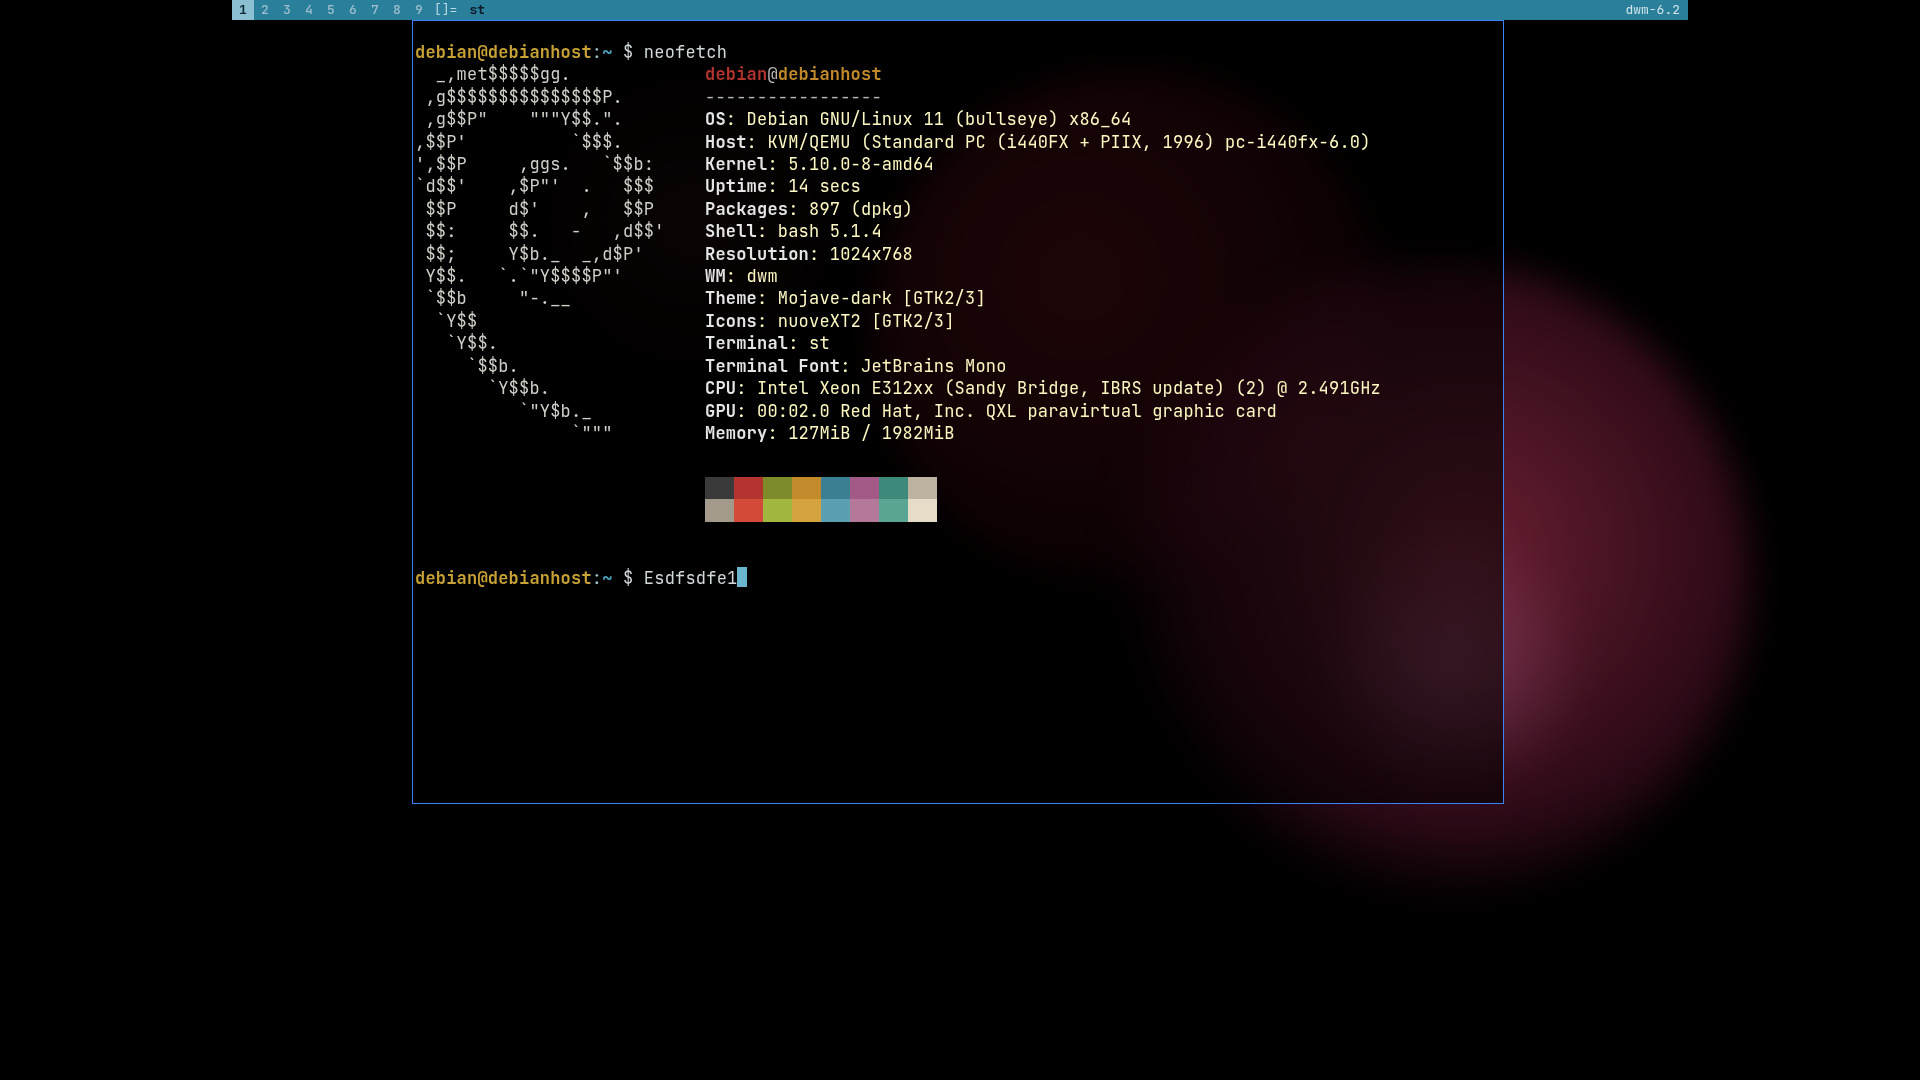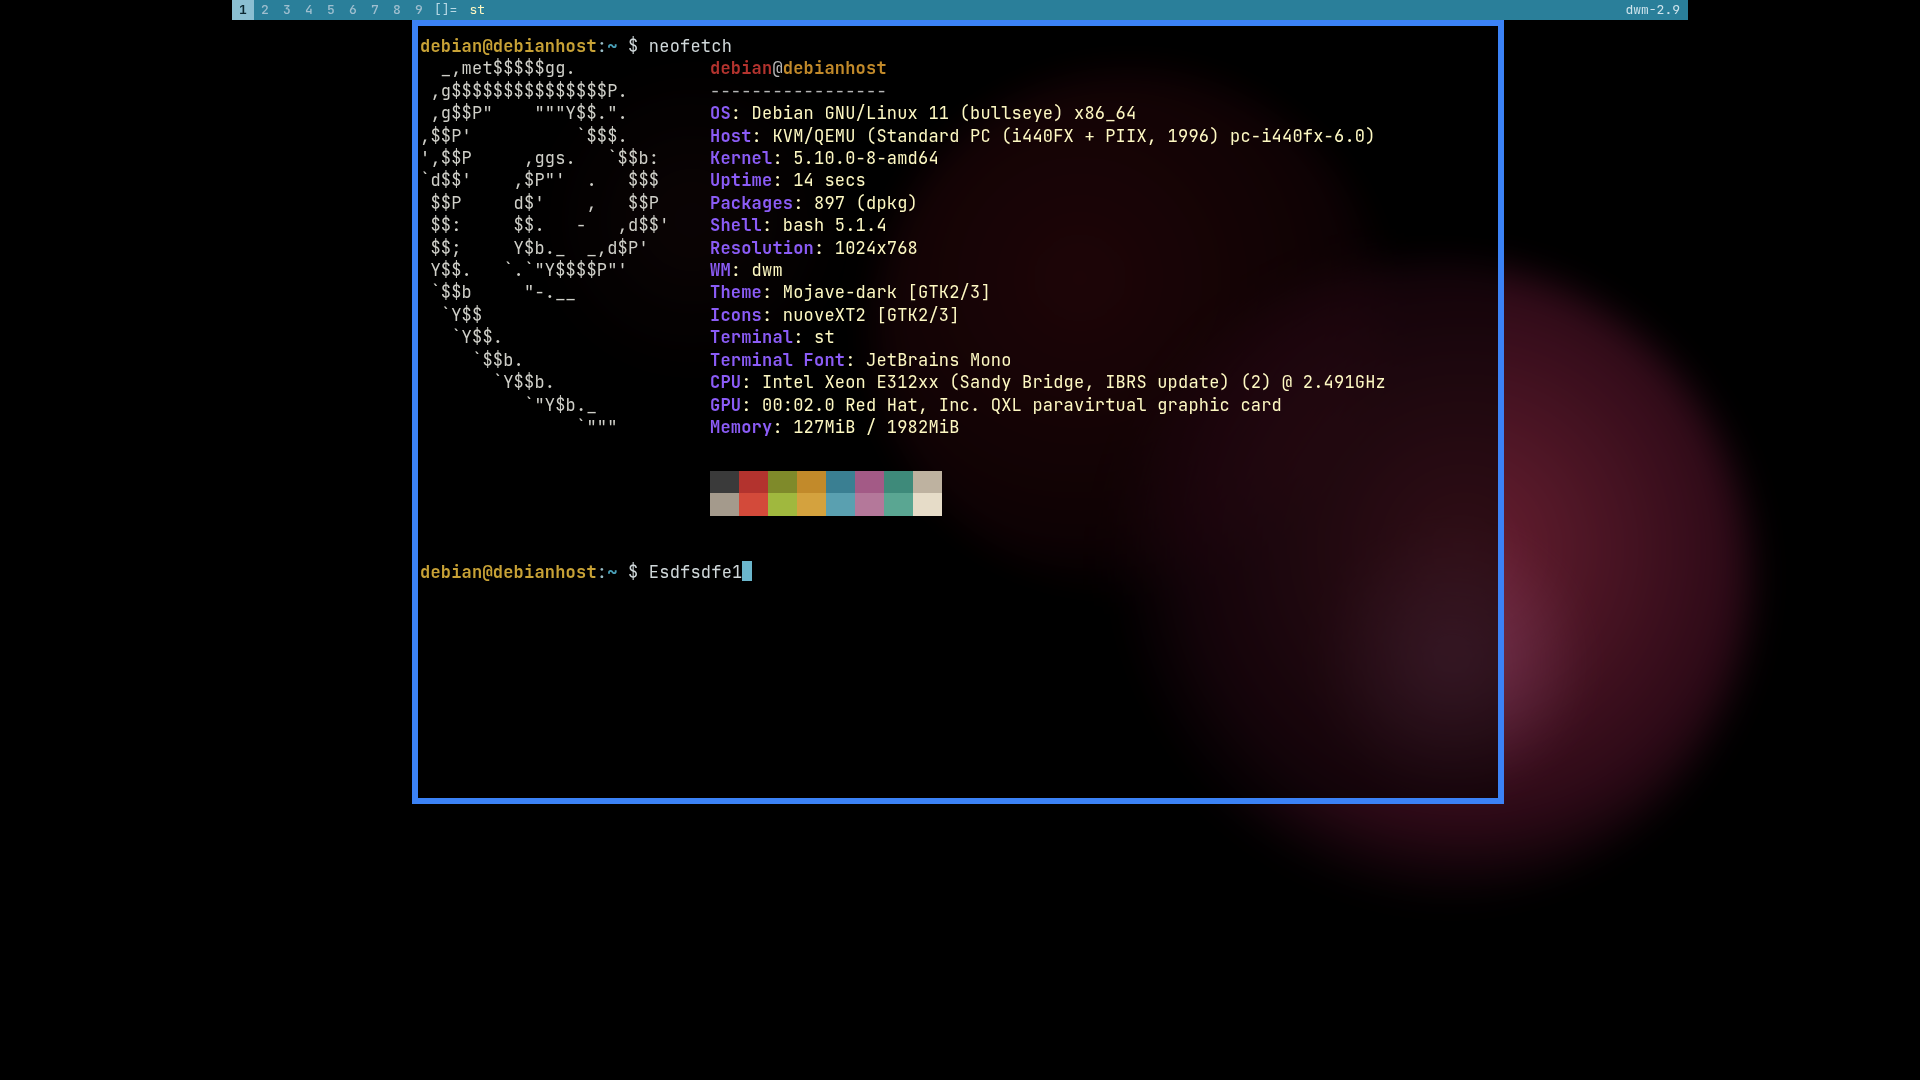--- a/index.html
+++ b/index.html
@@ -2,42 +2,42 @@
 <html><head>
 <meta charset="utf-8">
 <style>
   html,body{margin:0;padding:0;width:1920px;height:1080px;background:#000;overflow:hidden;font-family:"JetBrains Mono","DejaVu Sans Mono","Menlo",monospace}
   .screen{position:absolute;left:50%;top:0;transform:translateX(-50%);width:1456px;height:818px;background:#000}
   .bar{height:20px;background:#2a7f9a;display:flex;align-items:center;font-size:13px;line-height:20px;color:#cfe7ef}
   .tags{display:flex;height:20px;align-items:stretch}
   .tag{width:22px;text-align:center;color:#9fbfcf;font-weight:500}
   .tag.active{background:#8bbfd2;color:#0b2730;font-weight:700}
   .layout{padding:0 4px;color:#b9dae6}
-  .title{padding:0 8px;color:#fef9c3;font-weight:400}
+  .title{padding:0 8px;color:#0f172a;font-weight:700}
   .status{margin-left:auto;padding:0 8px;color:#cfe4ec}
-  .term{position:absolute;left:180px;top:20px;right:184px;bottom:14px;border:6px solid #3b82f6;background:rgba(0,0,0,0.55);padding:9px 0 0 0;box-sizing:border-box}
+  .term{position:absolute;left:180px;top:20px;right:184px;bottom:14px;border:1px solid #3b82f6;background:rgba(0,0,0,0.55);padding:20px 0 0 0;box-sizing:border-box}
   .wallpaper{position:absolute;inset:0;z-index:-1}
   .blob{position:absolute;border-radius:50%;filter:blur(18px);opacity:.55}
   .b1{width:520px;height:520px;left:640px;top:70px;background:radial-gradient(circle at 40% 40%,#7a1820 0%,#3a0a12 60%,transparent 75%)}
   .b2{width:640px;height:640px;left:880px;top:260px;background:radial-gradient(circle at 55% 45%,#c03a5a 0%,#52122a 55%,transparent 72%)}
   .b3{width:360px;height:360px;left:280px;top:40px;background:radial-gradient(circle at 50% 50%,#4a1c1e 0%,transparent 70%);opacity:.35}
   .b4{width:280px;height:280px;left:1080px;top:520px;background:radial-gradient(circle at 50% 50%,#a65a86 0%,transparent 70%);opacity:.45}
   pre{margin:0;padding:0 2px;font-size:17px;line-height:22.4px;letter-spacing:.2px;font-family:inherit;white-space:pre}
   .row{display:block}
   .user{color:#c8a236;font-weight:700}
   .at{color:#c8a236;font-weight:700}
   .host{color:#c8a236;font-weight:700}
   .pathsep{color:#9abec8}
   .path{color:#4aa0b8;font-weight:700}
   .dollar{color:#d0d8da}
   .cmd{color:#d0d8da}
   .nf-user{color:#b3332e;font-weight:700}
   .nf-host{color:#c28a2a;font-weight:700}
   .nf-sep{color:#b7b7b7}
-  .k{color:#8b5cf6;font-weight:700}
+  .k{color:#e5e5e5;font-weight:700}
   .v{color:#fef9c3}
   .logo{color:#cfcfc8}
   .swatches{display:flex;margin-left:290px;margin-top:10px}
   .sw{width:29px;height:22.5px}
   .swrow{display:flex}
   .cursor{display:inline-block;width:10px;height:20px;background:#6bb6cc;vertical-align:-3px}
   .line{display:flex}
   .left{width:290px;min-width:290px;white-space:pre}
   .right{white-space:pre}
 </style>
@@ -60,20 +60,20 @@
         <div class="tag">3</div>
         <div class="tag">4</div>
         <div class="tag">5</div>
         <div class="tag">6</div>
         <div class="tag">7</div>
         <div class="tag">8</div>
         <div class="tag">9</div>
       </div>
     <div class="layout">[]=</div>
     <div class="title">st</div>
-    <div class="status">dwm-2.9</div>
+    <div class="status">dwm-6.2</div>
   </div>
 
   <div class="term">
     <pre id="termpre"><span class="row"><span class="user">debian</span><span class="at">@</span><span class="host">debianhost</span><span class="pathsep">:</span><span class="path">~</span><span class="dollar"> $ </span><span class="cmd">neofetch</span></span><span class="row line"><span class="left logo">  _,met$$$$$gg.</span><span class="right"><span><span class="nf-user">debian</span><span class="nf-sep">@</span><span class="nf-host">debianhost</span></span></span></span><span class="row line"><span class="left logo"> ,g$$$$$$$$$$$$$$$P.</span><span class="right"><span class="nf-sep">-----------------</span></span></span><span class="row line"><span class="left logo"> ,g$$P"    """Y$$.".</span><span class="right"><span><span class="k">OS</span><span class="v">: Debian GNU/Linux 11 (bullseye) x86_64</span></span></span></span><span class="row line"><span class="left logo">,$$P'          `$$$.</span><span class="right"><span><span class="k">Host</span><span class="v">: KVM/QEMU (Standard PC (i440FX + PIIX, 1996) pc-i440fx-6.0)</span></span></span></span><span class="row line"><span class="left logo">',$$P     ,ggs.   `$$b:</span><span class="right"><span><span class="k">Kernel</span><span class="v">: 5.10.0-8-amd64</span></span></span></span><span class="row line"><span class="left logo">`d$$'    ,$P"'  .   $$$</span><span class="right"><span><span class="k">Uptime</span><span class="v">: 14 secs</span></span></span></span><span class="row line"><span class="left logo"> $$P     d$'    ,   $$P</span><span class="right"><span><span class="k">Packages</span><span class="v">: 897 (dpkg)</span></span></span></span><span class="row line"><span class="left logo"> $$:     $$.   -   ,d$$'</span><span class="right"><span><span class="k">Shell</span><span class="v">: bash 5.1.4</span></span></span></span><span class="row line"><span class="left logo"> $$;     Y$b._  _,d$P'</span><span class="right"><span><span class="k">Resolution</span><span class="v">: 1024x768</span></span></span></span><span class="row line"><span class="left logo"> Y$$.   `.`"Y$$$$P"'</span><span class="right"><span><span class="k">WM</span><span class="v">: dwm</span></span></span></span><span class="row line"><span class="left logo"> `$$b     "-.__</span><span class="right"><span><span class="k">Theme</span><span class="v">: Mojave-dark [GTK2/3]</span></span></span></span><span class="row line"><span class="left logo">  `Y$$</span><span class="right"><span><span class="k">Icons</span><span class="v">: nuoveXT2 [GTK2/3]</span></span></span></span><span class="row line"><span class="left logo">   `Y$$.</span><span class="right"><span><span class="k">Terminal</span><span class="v">: st</span></span></span></span><span class="row line"><span class="left logo">     `$$b.</span><span class="right"><span><span class="k">Terminal Font</span><span class="v">: JetBrains Mono</span></span></span></span><span class="row line"><span class="left logo">       `Y$$b.</span><span class="right"><span><span class="k">CPU</span><span class="v">: Intel Xeon E312xx (Sandy Bridge, IBRS update) (2) @ 2.491GHz</span></span></span></span><span class="row line"><span class="left logo">          `"Y$b._</span><span class="right"><span><span class="k">GPU</span><span class="v">: 00:02.0 Red Hat, Inc. QXL paravirtual graphic card</span></span></span></span><span class="row line"><span class="left logo">               `"""</span><span class="right"><span><span class="k">Memory</span><span class="v">: 127MiB / 1982MiB</span></span></span></span><span class="row">&nbsp;</span><div class="swatches"><div><div class="swrow"><div class="sw" style="background: rgb(58, 58, 58);"></div><div class="sw" style="background: rgb(179, 51, 46);"></div><div class="sw" style="background: rgb(127, 138, 42);"></div><div class="sw" style="background: rgb(194, 138, 42);"></div><div class="sw" style="background: rgb(58, 127, 146);"></div><div class="sw" style="background: rgb(163, 90, 134);"></div><div class="sw" style="background: rgb(62, 138, 122);"></div><div class="sw" style="background: rgb(190, 178, 160);"></div></div><div class="swrow"><div class="sw" style="background: rgb(164, 154, 140);"></div><div class="sw" style="background: rgb(211, 74, 58);"></div><div class="sw" style="background: rgb(160, 184, 62);"></div><div class="sw" style="background: rgb(212, 162, 62);"></div><div class="sw" style="background: rgb(90, 160, 176);"></div><div class="sw" style="background: rgb(180, 120, 154);"></div><div class="sw" style="background: rgb(90, 166, 146);"></div><div class="sw" style="background: rgb(230, 220, 200);"></div></div></div></div><br><span class="row">&nbsp;</span><span class="row"><span class="user">debian</span><span class="at">@</span><span class="host">debianhost</span><span class="pathsep">:</span><span class="path">~</span><span class="dollar"> $ </span><span class="cmd">Esdfsdfe1</span><span class="cursor"></span></span></pre>
   </div>
 
 </div>
 
 </body></html>

